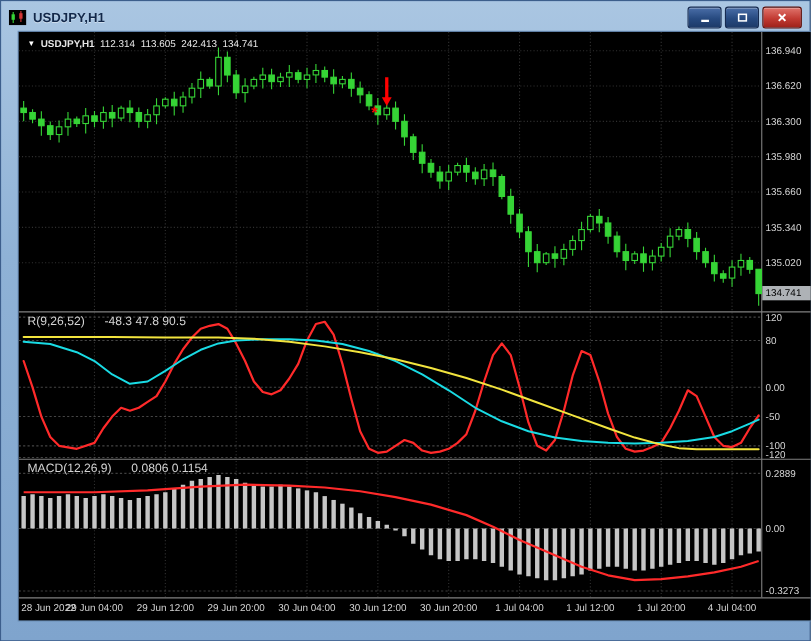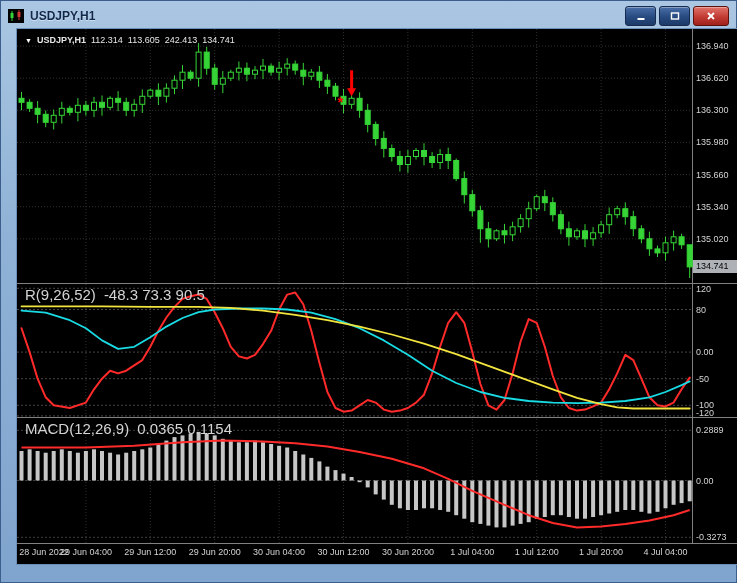--- a/index.html
+++ b/index.html
@@ -41,22 +41,22 @@
   }
   #chart-svg{position:absolute;left:0;top:0;}
   #chart-svg text{font-family:"Liberation Sans",sans-serif;}
   .ohlc-line{
     position:absolute;left:8px;top:6px;display:flex;gap:5px;
     font-size:9px;color:#e6e6e6;white-space:nowrap;align-items:center;
   }
   .ohlc-line .marker{font-size:7px;color:#ffffff;}
   .ohlc-line .sym{font-weight:bold;}
   .ind-label{
-    position:absolute;left:8px;font-size:15px;color:#d4d4d4;white-space:nowrap;
-    display:flex;gap:8px;
+    position:absolute;left:8px;font-size:11px;color:#d4d4d4;white-space:nowrap;
+    display:flex;gap:18px;
   }
   .price-tag{
     position:absolute;left:676px;width:47px;height:13px;
     background:#aeb2b6;color:#000;font-size:9px;line-height:13px;
     padding-left:3px;box-sizing:border-box;
   }
 </style>
 </head>
 <body>
 
@@ -435,24 +435,24 @@
       <span class="marker">▼</span>
       <span class="sym">USDJPY,H1</span>
       <span>112.314</span>
       <span>113.605</span>
       <span>242.413</span>
       <span>134.741</span>
     </div>
 
     <div class="ind-label" style="top:257px">
       <span>R(9,26,52)</span>
-      <span>-48.3 73.3 90.5</span>
+      <span>-48.3 47.8 90.5</span>
     </div>
 
     <div class="ind-label" style="top:391px">
       <span>MACD(12,26,9)</span>
-      <span>0.0365 0.1154</span>
+      <span>0.0806 0.1154</span>
     </div>
 
     <div class="price-tag" style="top: 231px;">134.741</div>
   </div>
 
 </div>
 
 </body></html>

